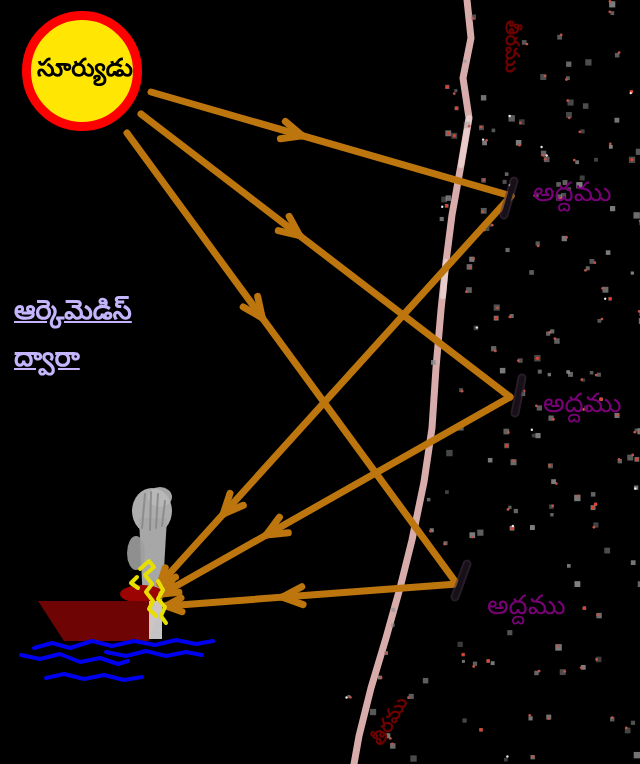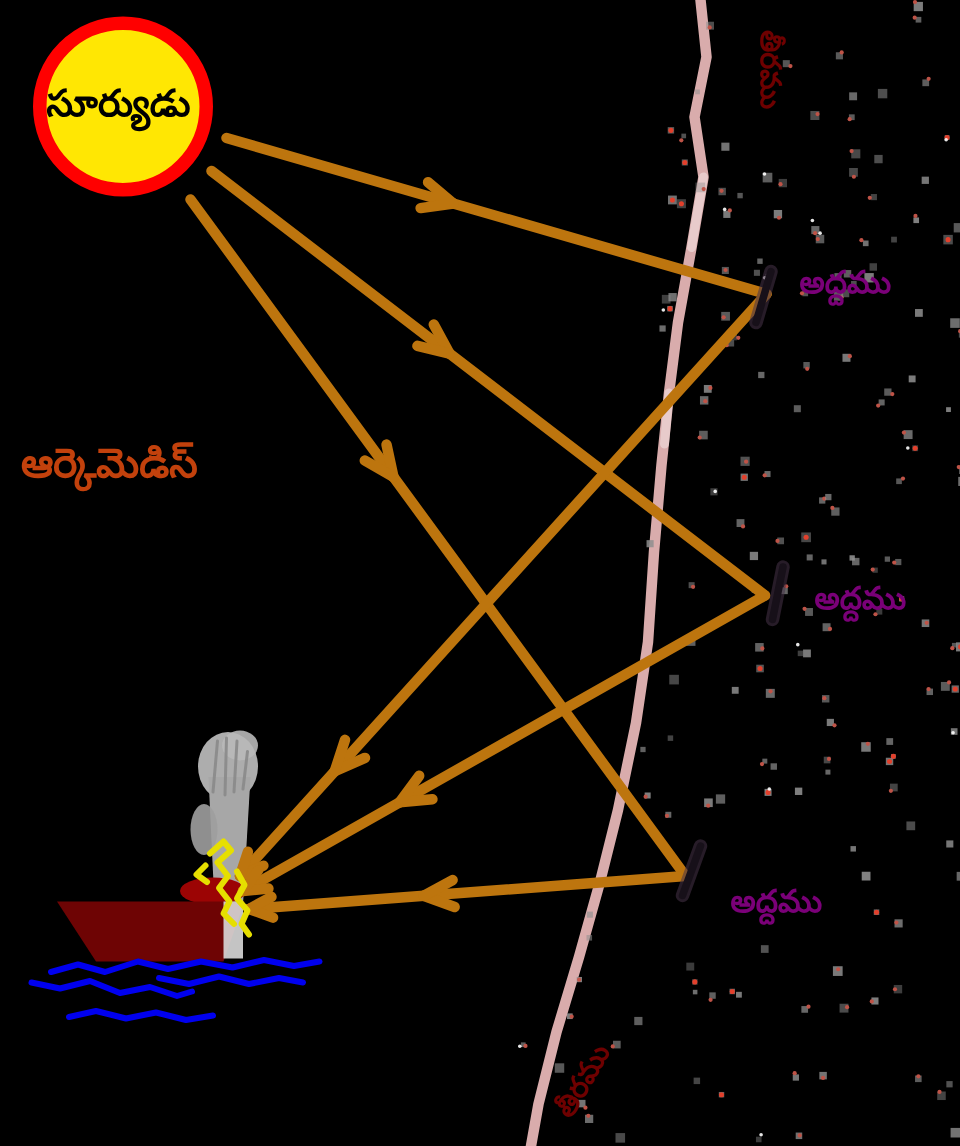--- a/index.html
+++ b/index.html
@@ -1,24 +1,24 @@
 <!DOCTYPE html>
 <html><head>
 <meta charset="utf-8">
 <style>
   html,body{margin:0;padding:0;background:#000;}
   #stage{position:relative;width:640px;height:764px;background:#000;overflow:hidden;
          font-family:"DejaVu Sans",sans-serif;}
   #scene{position:absolute;left:0;top:0;}
   .label{position:absolute;white-space:nowrap;}
   #sun{position:absolute;left:22px;top:11px;width:102px;height:102px;border-radius:50%;
-       border:9px solid #ff0000;background:#ffe703;display:flex;align-items:center;justify-content:flex-start;}
+       border:9px solid #ff0000;background:#ffe703;display:flex;align-items:center;justify-content:flex-end;font-family:Liberation Serif, serif;}
   #sun span{color:#000;font-size:25px;font-weight:bold;}
   #caption{left:14px;top:286px;color:#9a0b0b;font-size:27px;font-weight:bold;line-height:47px;}
-  .mirror-label{color:#7a0078;font-size:21px;font-weight:bold;}
+  .mirror-label{color:#7a0078;font-size:27px;font-weight:normal;}
   #mlabel1{left:533px;top:176px;}
   #mlabel2{left:543px;top:387px;}
   #mlabel3{left:487px;top:589px;}
   .shore-label{color:#6e0000;font-size:19px;font-weight:bold;transform-origin:0 0;}
   #shore-top{left:524px;top:20px;transform:rotate(90deg);}
   #shore-bottom{left:366px;top:738px;transform:rotate(-60deg);}
 </style>
 </head>
 <body>
 
@@ -371,22 +371,23 @@
       <line x1="467" y1="564" x2="455" y2="597" stroke="#171019" stroke-width="5" stroke-linecap="round"></line>
       <polyline points="140,569 149,561 154,567 145,575 152,584 146,592 153,601 149,609 156,616" fill="none" stroke="#e6df00" stroke-width="4" stroke-linecap="round" stroke-linejoin="round" opacity="1"></polyline>
       <polyline points="158,581 163,590 158,599 165,607 161,616 166,623" fill="none" stroke="#e6df00" stroke-width="4" stroke-linecap="round" stroke-linejoin="round" opacity="1"></polyline>
       <polyline points="137,577 131,583 138,588" fill="none" stroke="#e6df00" stroke-width="4" stroke-linecap="round" stroke-linejoin="round" opacity="1"></polyline>
     </svg>
 
   <div id="sun" style="background: rgb(255, 231, 3); border-color: rgb(255, 0, 0);">
     <span style="color: rgb(0, 0, 0);">సూర్యుడు</span>
   </div>
 
-  <div id="caption" class="label" style="color: #c2410c;">
+  <div id="caption" class="label" style="color: #c4b5fd; text-decoration: underline;">
     <div>ఆర్కెమెడిస్</div>
+    <div>ద్వారా</div>
   </div>
 
   <div id="mlabel1" class="label mirror-label" style="color: rgb(122, 0, 120);">అద్దము</div>
   <div id="mlabel2" class="label mirror-label" style="color: rgb(122, 0, 120);">అద్దము</div>
   <div id="mlabel3" class="label mirror-label" style="color: rgb(122, 0, 120);">అద్దము</div>
 
   <div id="shore-top" class="label shore-label" style="color: rgb(110, 0, 0);">తీరము</div>
   <div id="shore-bottom" class="label shore-label" style="color: rgb(110, 0, 0);">తీరము</div>
 
 </div>

